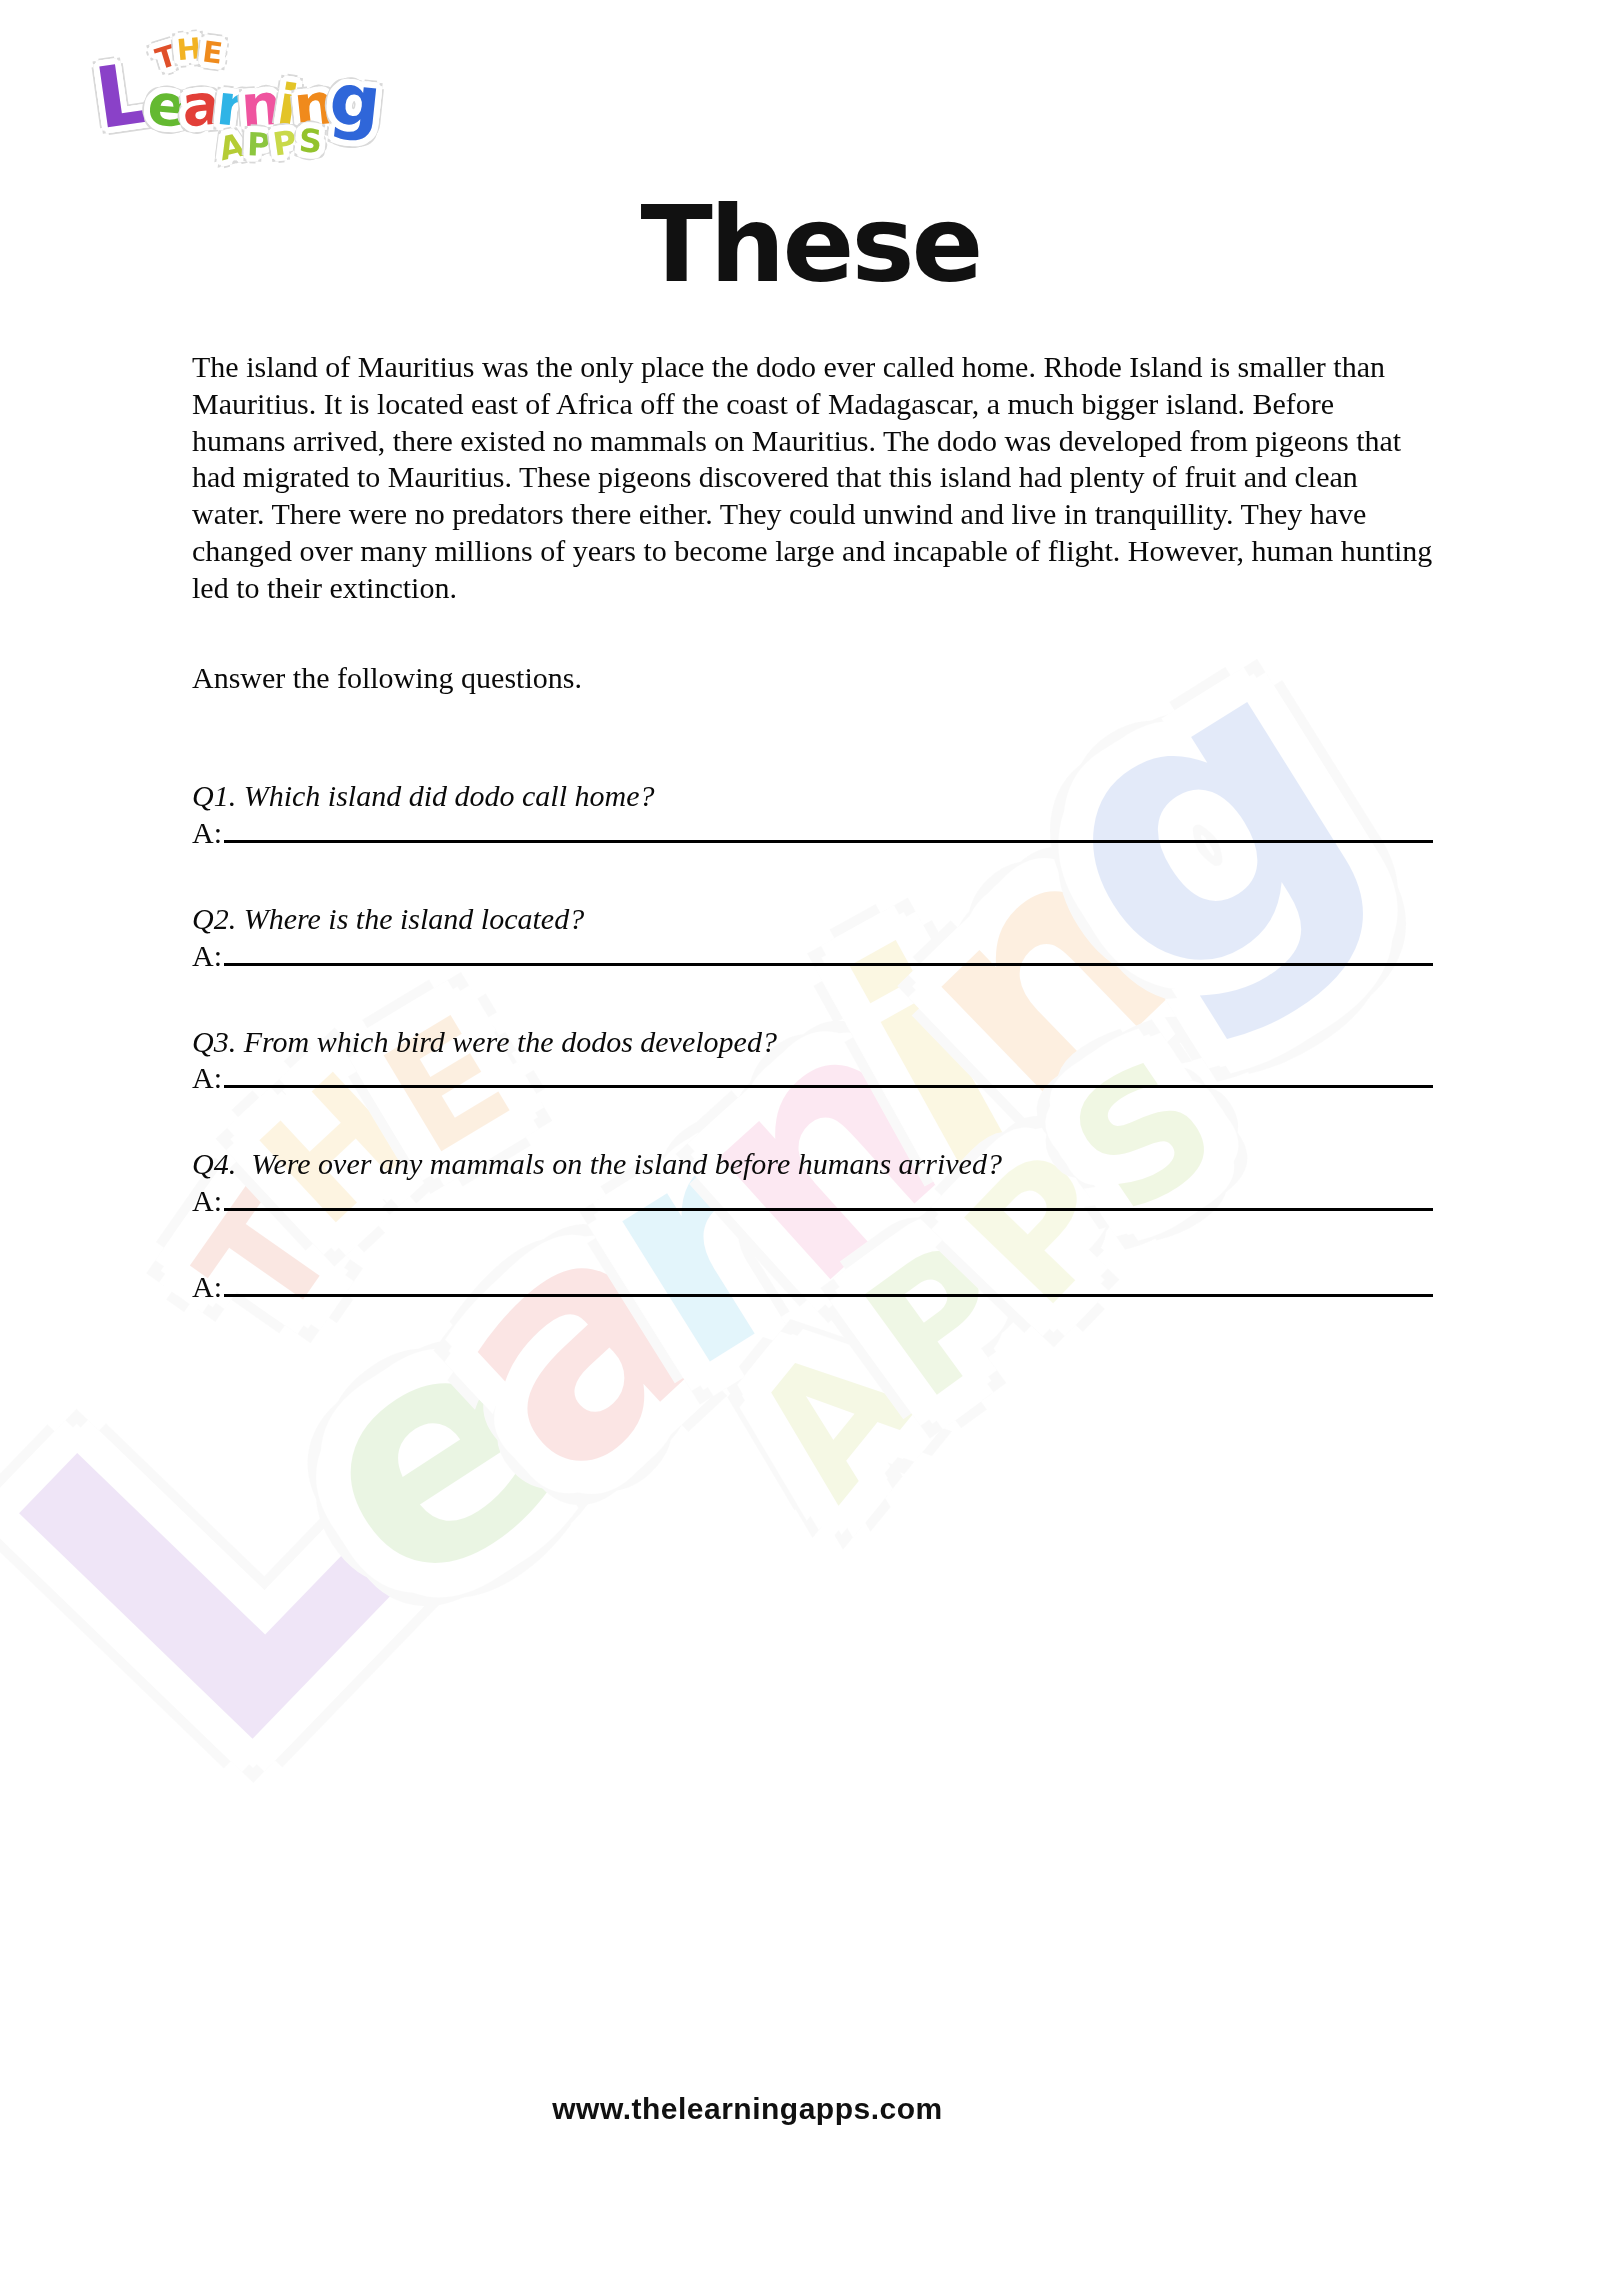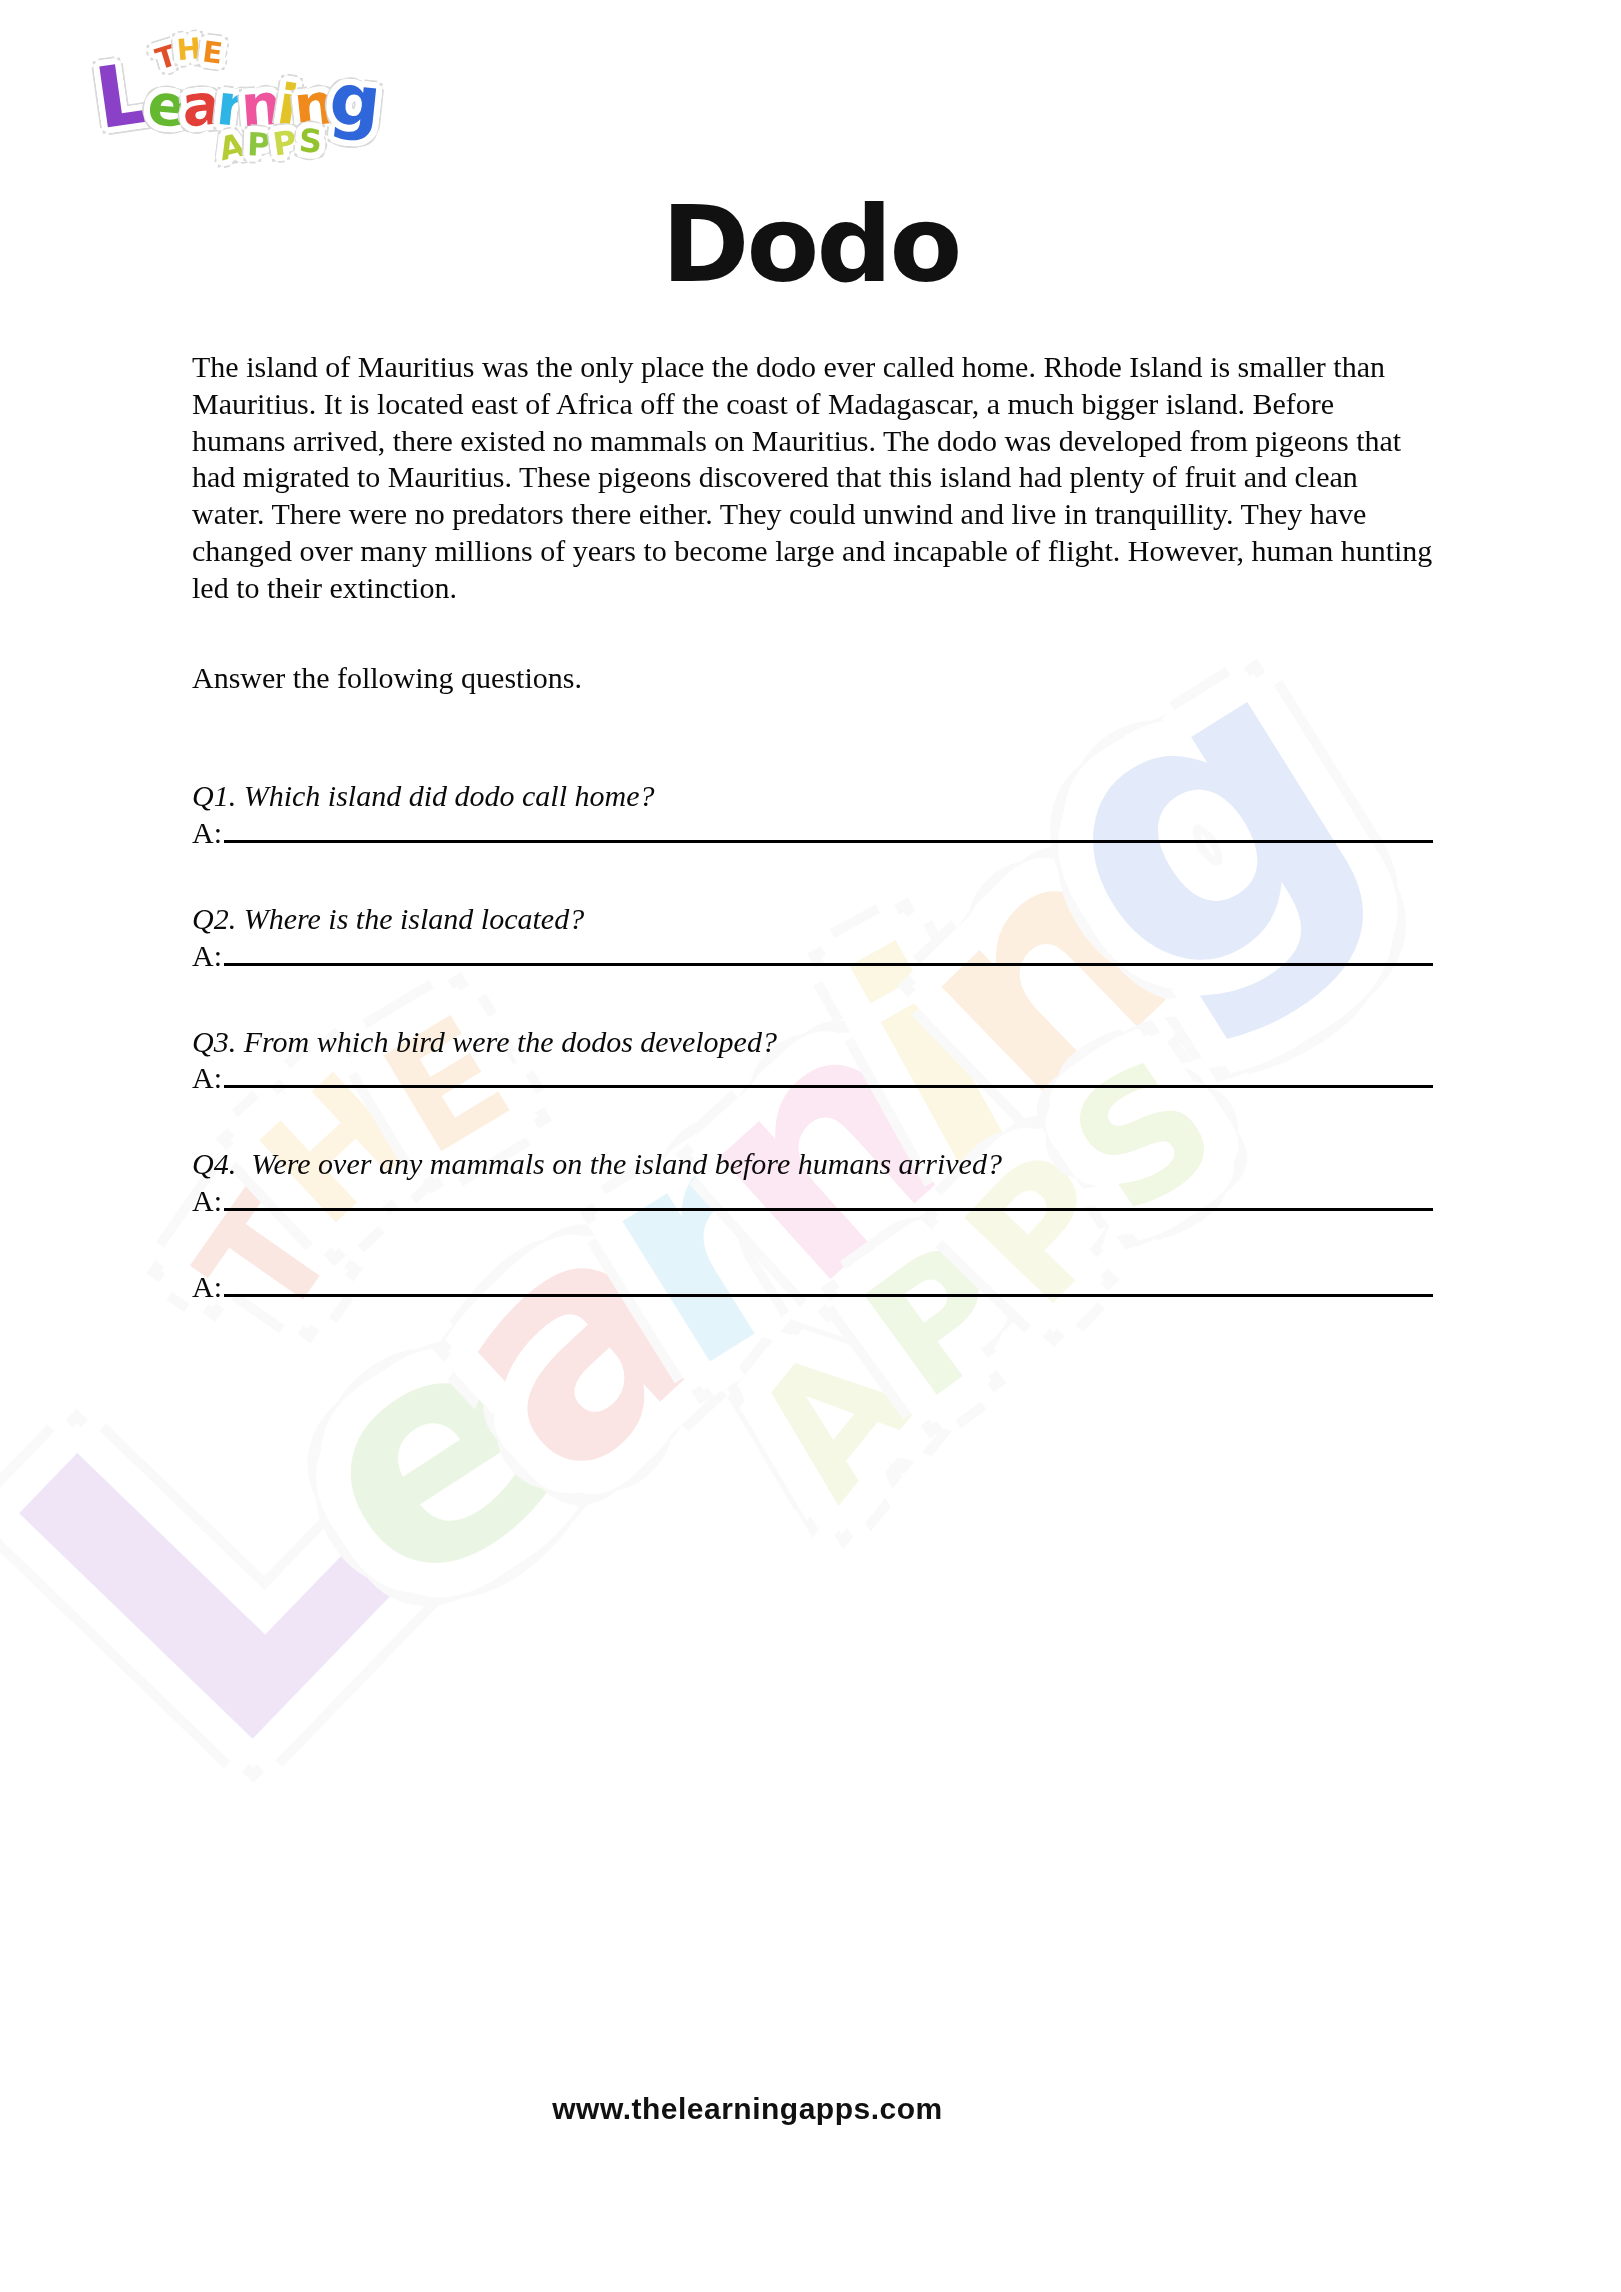--- a/index.html
+++ b/index.html
@@ -135,21 +135,21 @@
       </div>
       <div class="tla-learning">
         <span class="bub" style="color: rgb(138, 65, 200);">L</span><span class="bub" style="color: rgb(100, 185, 49);">e</span><span class="bub" style="color: rgb(226, 63, 56);">a</span><span class="bub" style="color: rgb(47, 180, 230);">r</span><span class="bub" style="color: rgb(239, 84, 159);">n</span><span class="bub" style="color: rgb(227, 196, 40);">i</span><span class="bub" style="color: rgb(240, 138, 28);">n</span><span class="bub" style="color: rgb(47, 102, 217);">g</span>
       </div>
       <div class="tla-apps">
         <span class="bub" style="color: rgb(181, 204, 53);">A</span><span class="bub" style="color: rgb(140, 198, 63);">P</span><span class="bub" style="color: rgb(201, 217, 74);">P</span><span class="bub" style="color: rgb(147, 195, 46);">S</span>
       </div>
     </div>
   </div>
 
-  <h1 class="title">Dodo</h1>
+  <h1 class="title">These</h1>
 
   <div class="content">
 
     <p class="passage">The island of Mauritius was the only place the dodo ever called home. Rhode Island is smaller than Mauritius. It is located east of Africa off the coast of Madagascar, a much bigger island. Before humans arrived, there existed no mammals on Mauritius. The dodo was developed from pigeons that had migrated to Mauritius. These pigeons discovered that this island had plenty of fruit and clean water. There were no predators there either. They could unwind and live in tranquillity. They have changed over many millions of years to become large and incapable of flight. However, human hunting led to their extinction.</p>
 
     <p class="prompt">Answer the following questions.</p>
 
     <section class="question">
       <p class="q-text">Q1. Which island did dodo call home?</p>
       <div class="answer-row">

